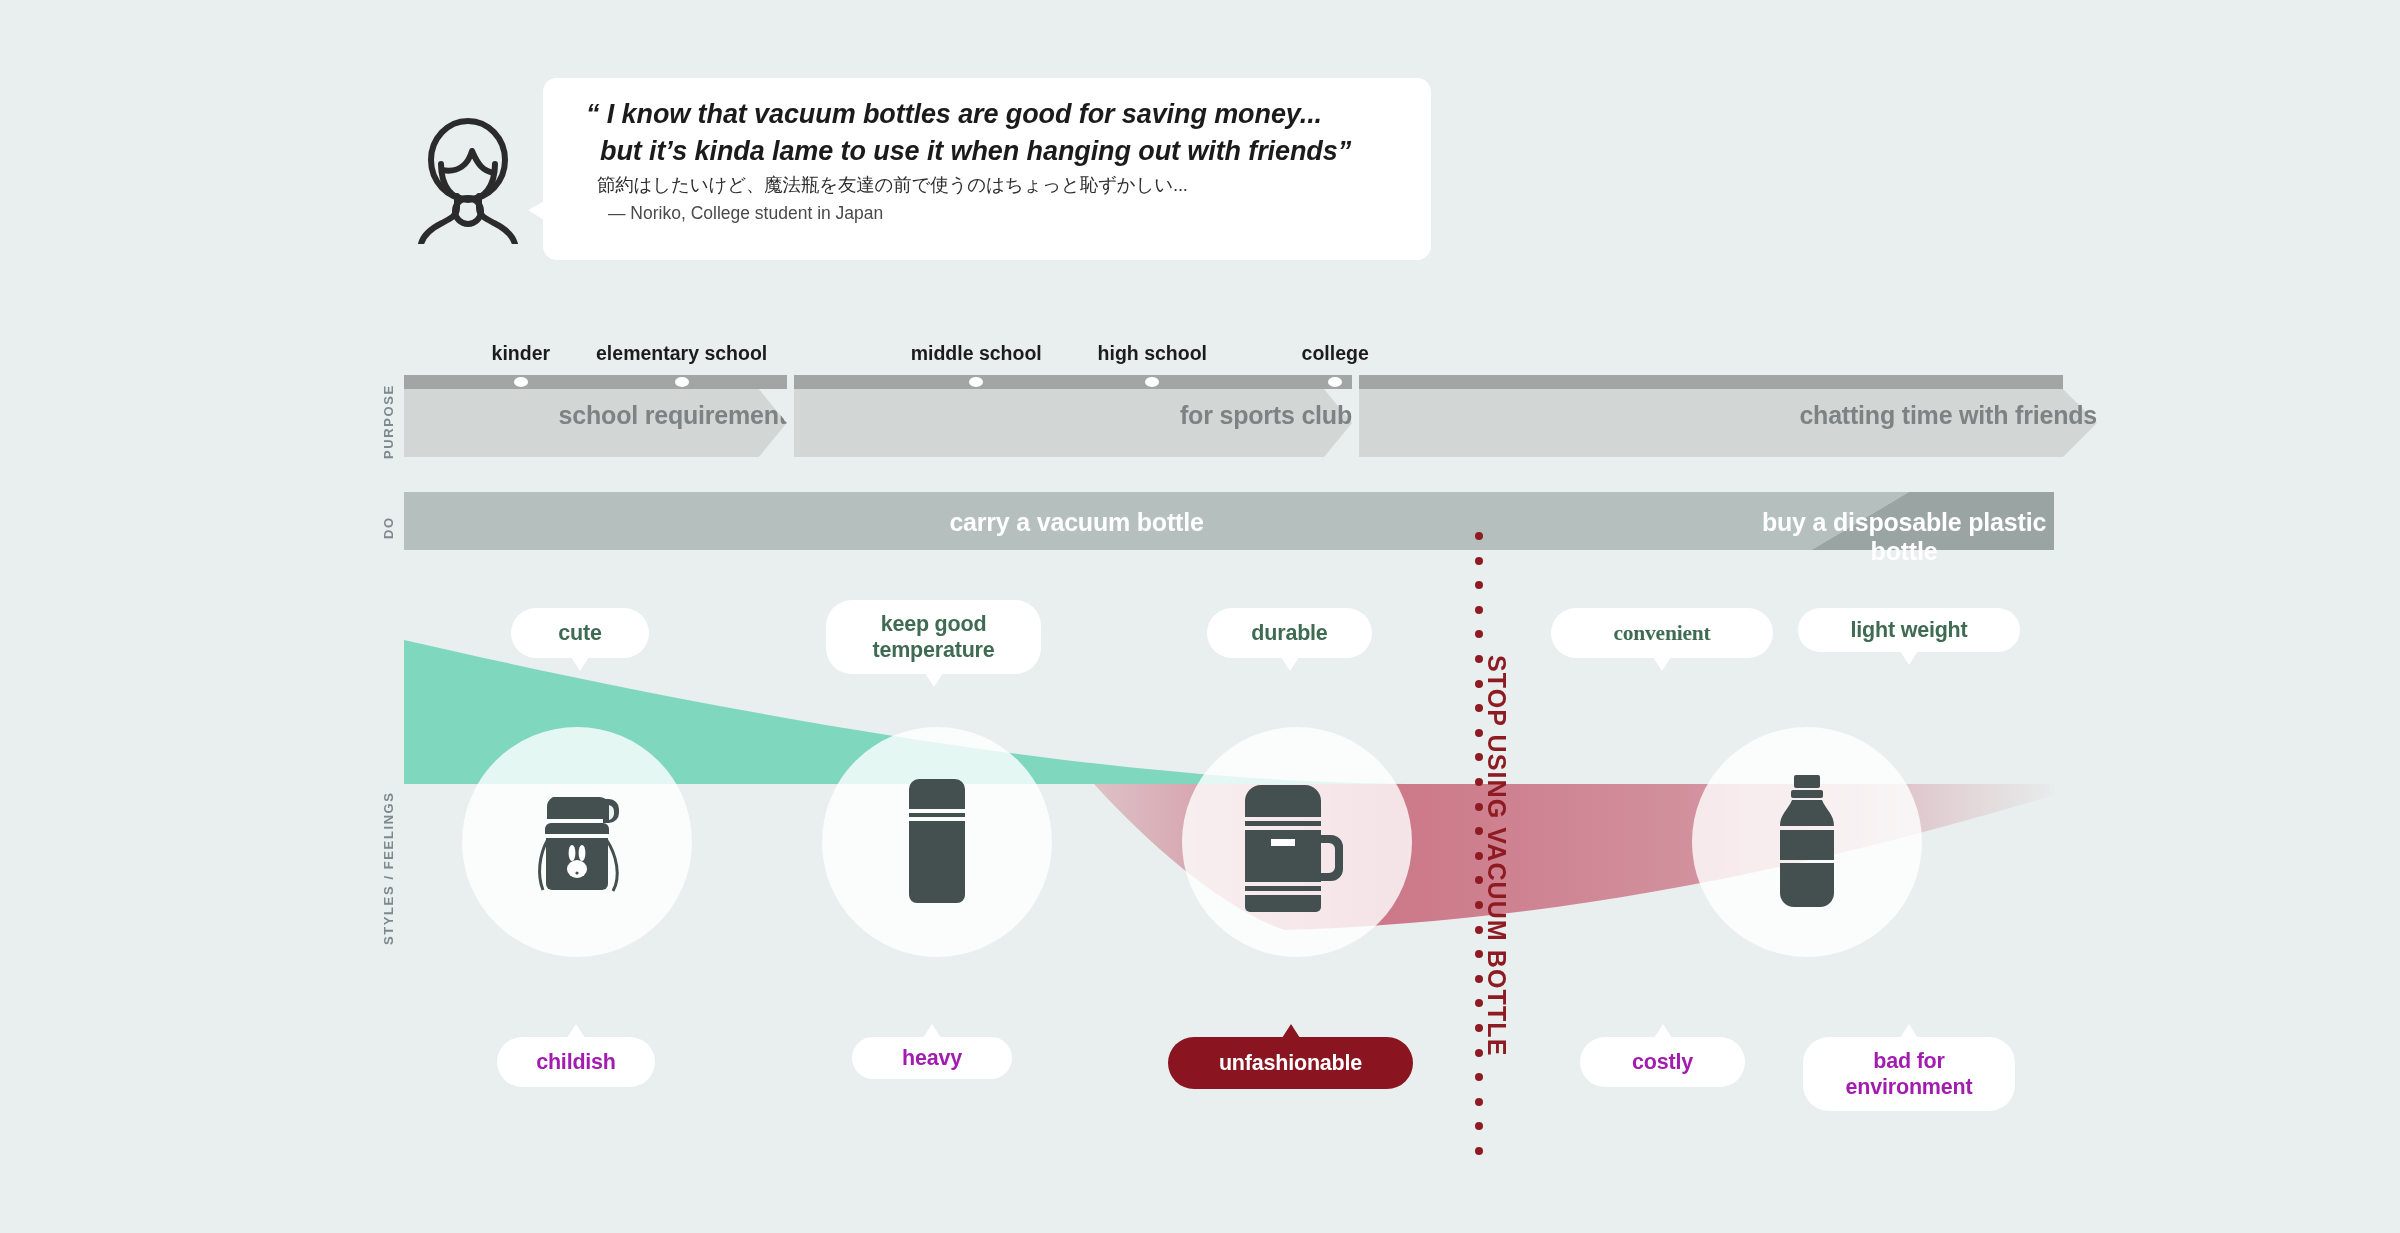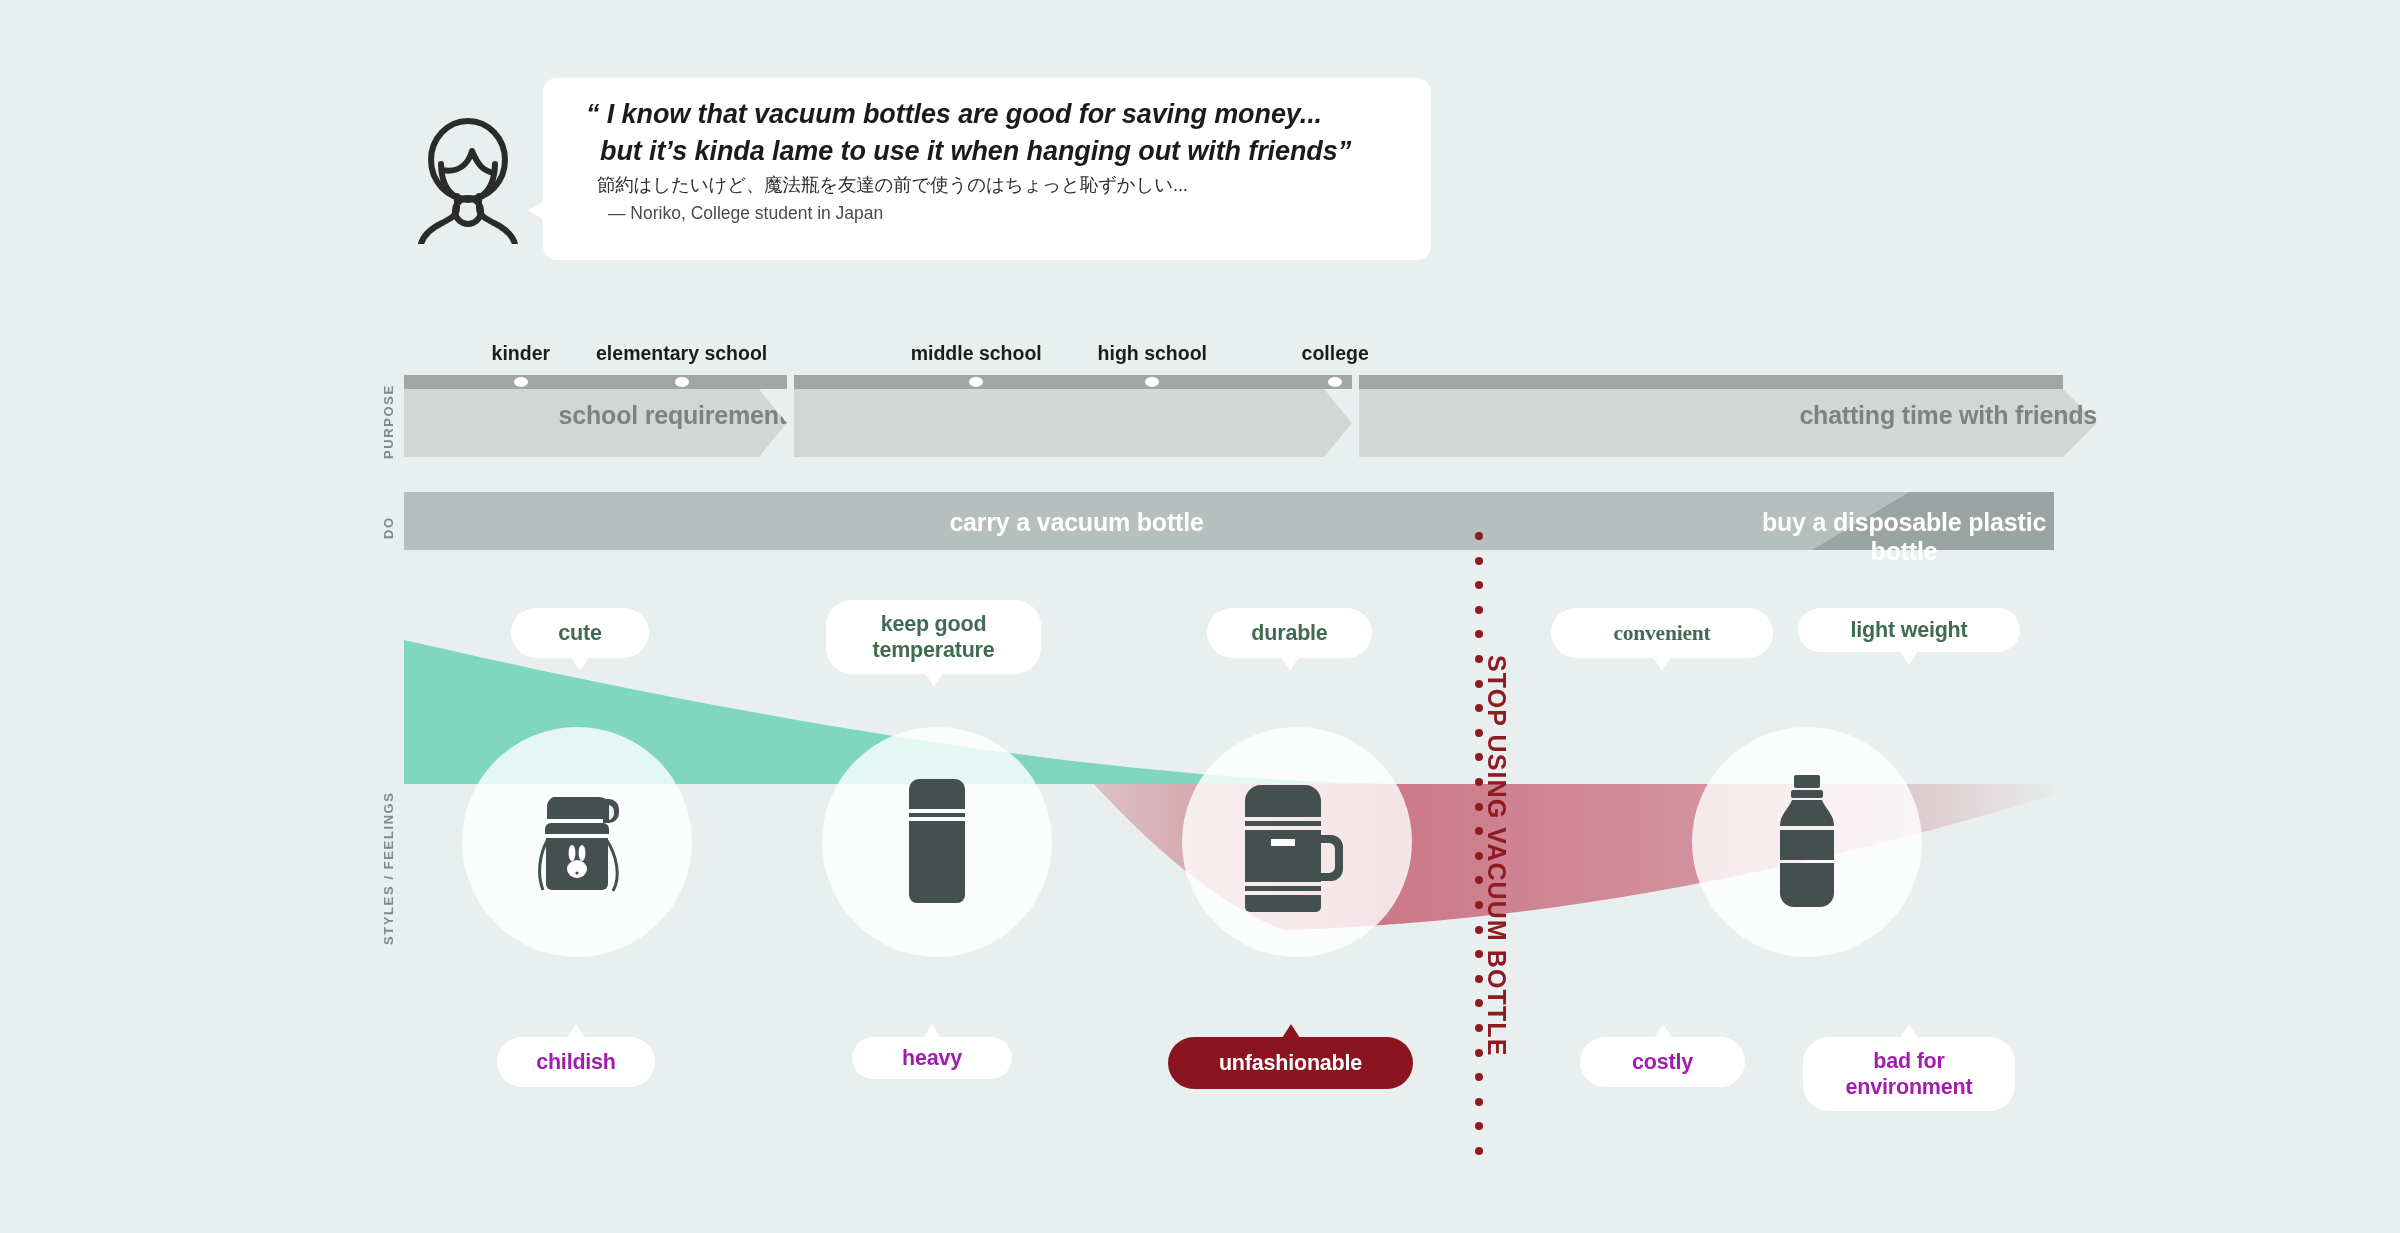--- a/index.html
+++ b/index.html
@@ -151,20 +151,21 @@
 
   <div id="purpose-row">
     <div class="p-band p-seg1">
       <div class="topbar"></div>
       <div class="body"></div>
       <div class="ptext">school requirement</div>
     </div>
     <div class="p-band p-seg2">
       <div class="topbar"></div>
       <div class="body"></div>
+      <div class="ptext">for sports club</div>
     </div>
     <div class="p-band p-seg3">
       <div class="topbar"></div>
       <div class="body"></div>
       <div class="ptext">chatting time with friends</div>
     </div>
     <div id="ticks">
         <div class="tick" style="left: 109.817px;"></div>
         <div class="tick-label" style="left: 116.817px;">kinder</div>
         <div class="tick" style="left: 270.652px;"></div>

